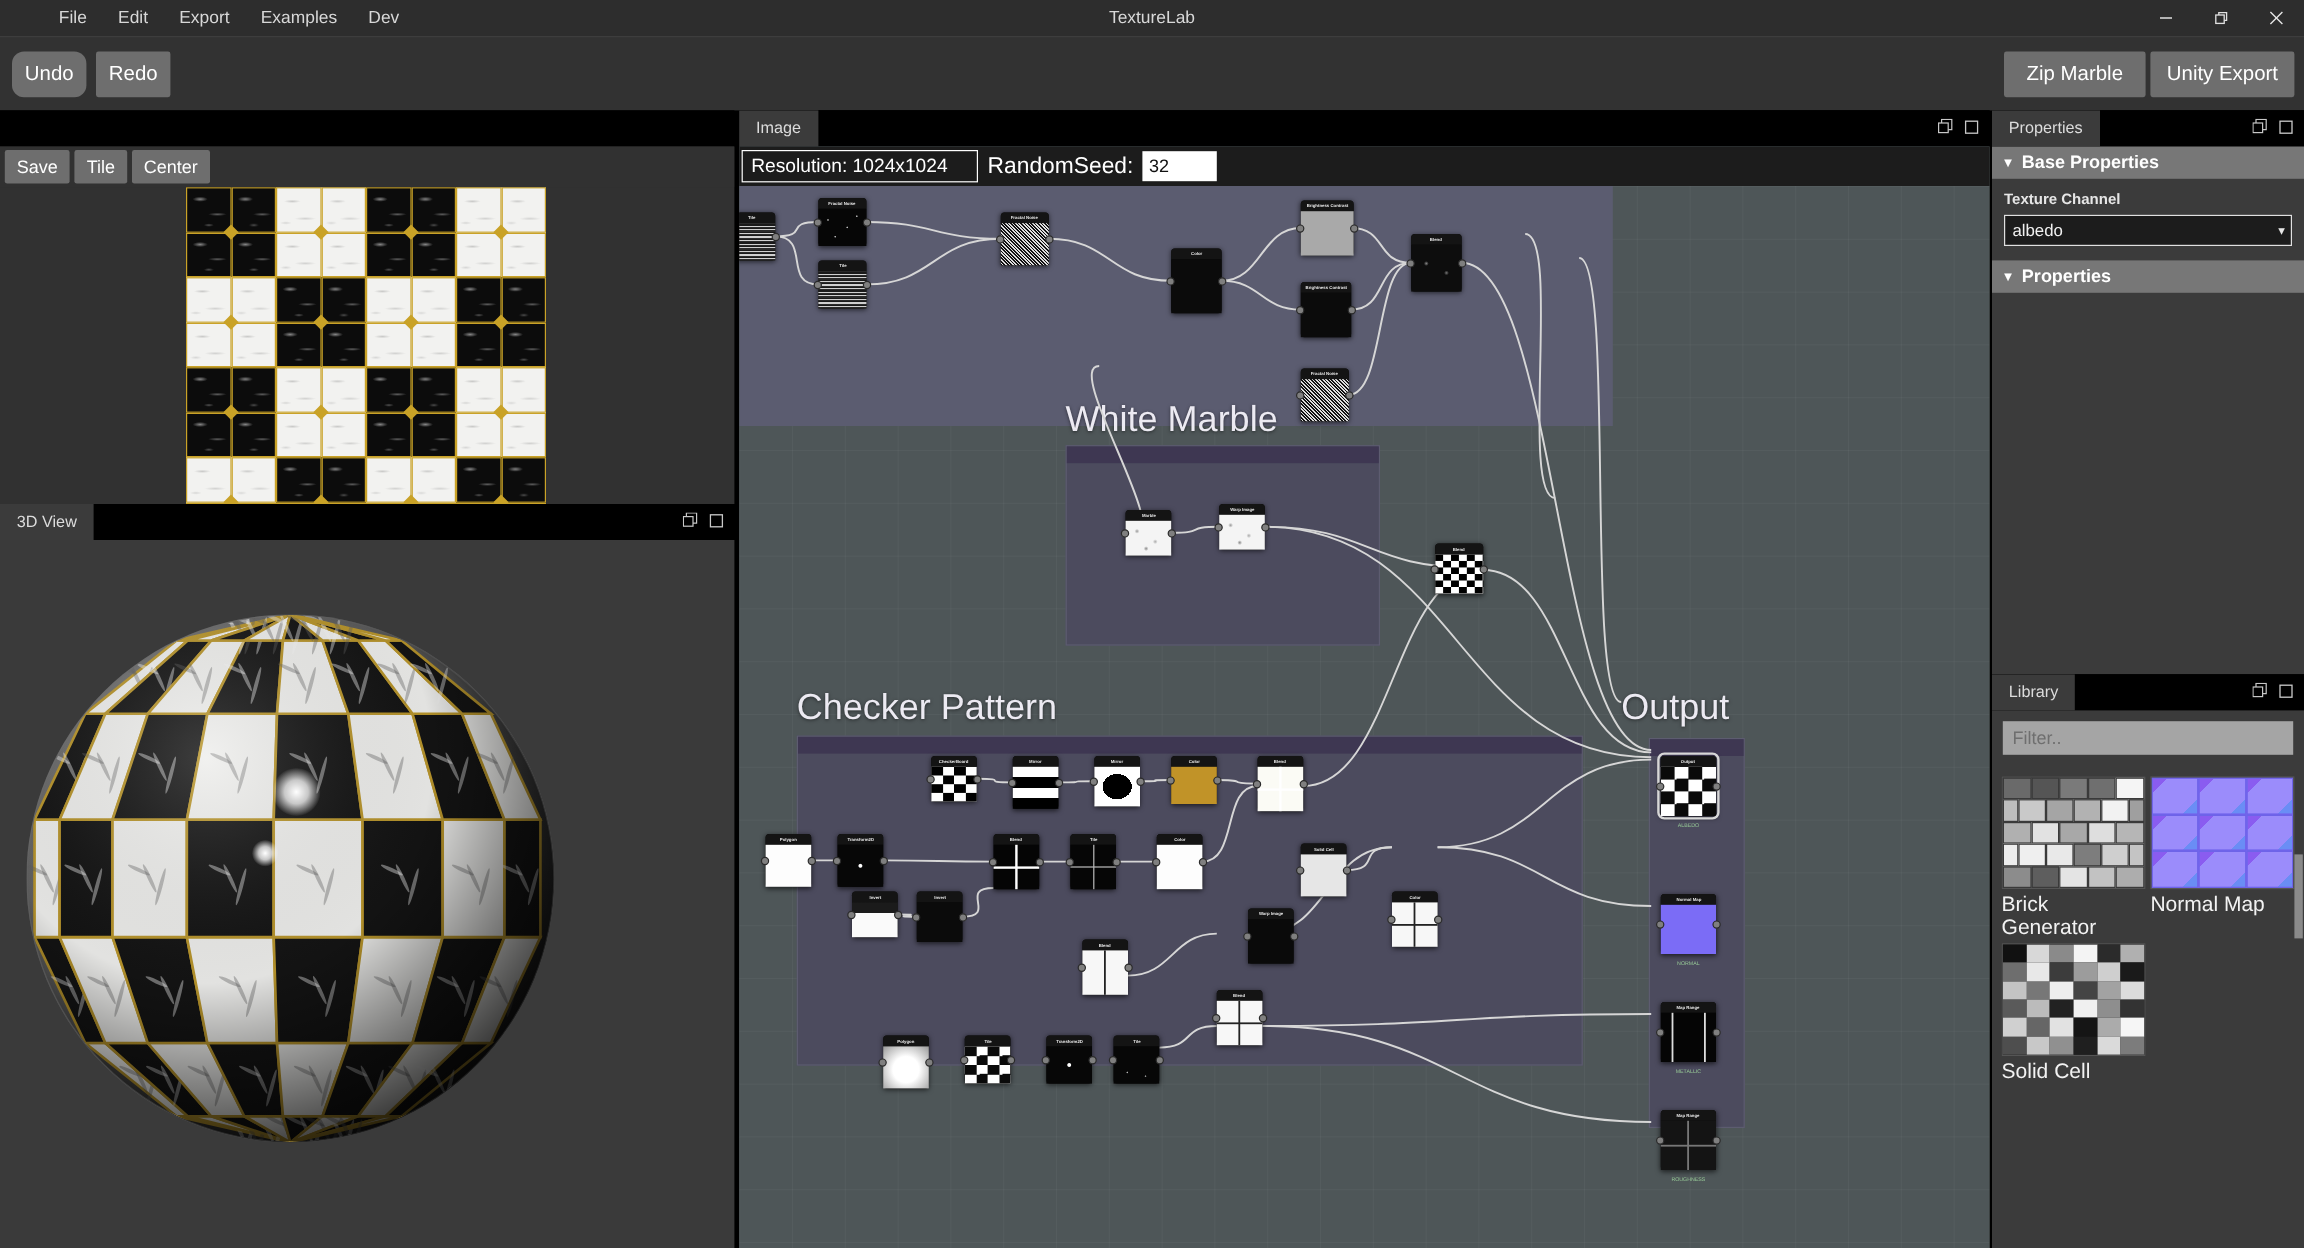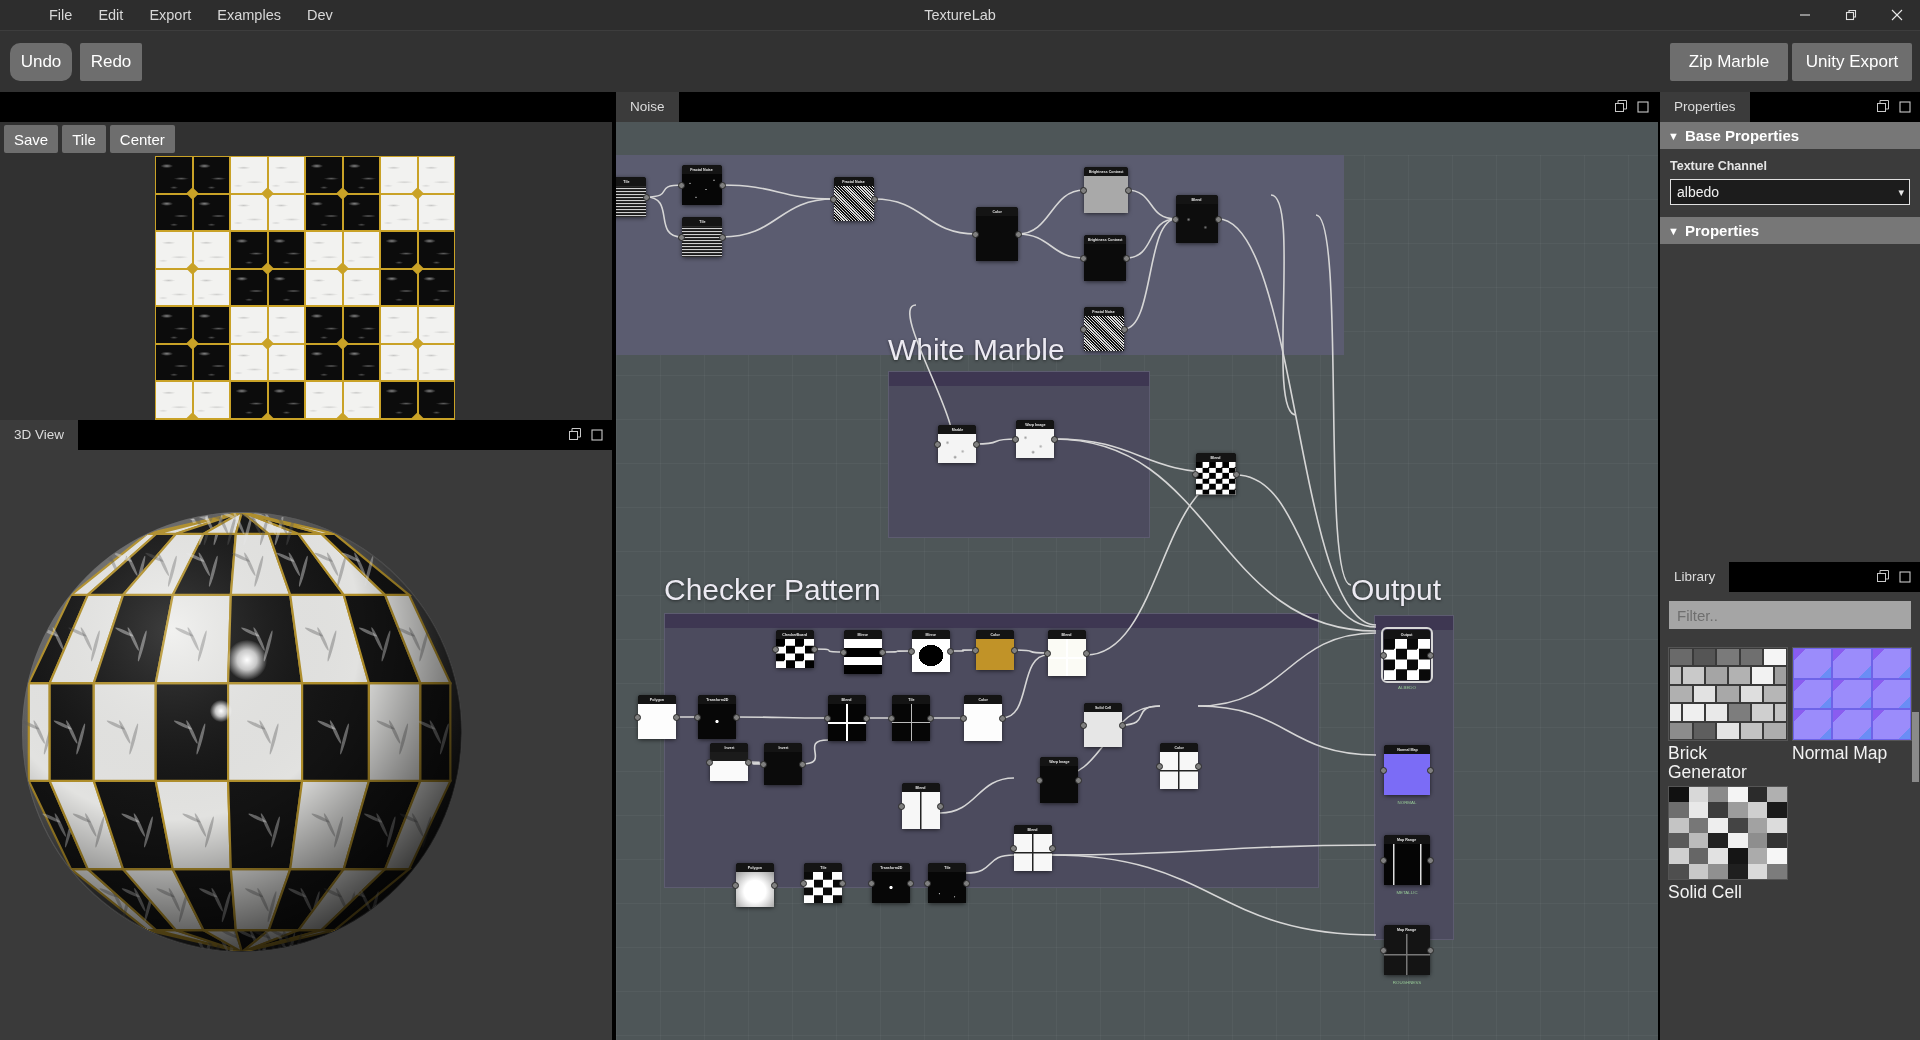--- a/index.html
+++ b/index.html
@@ -708,21 +708,21 @@
             <circle cx="220" cy="220" r="219" fill="url(#shade)"></circle>
           </svg>
           <div class="sph-spec" style="left: 205px; top: 128px; width: 40px; height: 40px;"></div>
           <div class="sph-spec" style="left: 188px; top: 188px; width: 22px; height: 22px;"></div>
         </div>
     </div>
   </div>
 
   <div class="panel" id="editor">
     <div class="panel-head">
-      <div class="panel-tab active">Noise</div>
+      <div class="panel-tab active">Image</div>
       <div class="dockicons">
         <span class="dockicon">
           <svg width="13" height="13" viewBox="0 0 13 13">
             <rect x="0.5" y="3.5" width="8" height="8" fill="none" stroke="#c8c8c8" stroke-width="1"></rect>
             <path d="M3 3.5V0.5H11.5V9H8.5" fill="none" stroke="#c8c8c8" stroke-width="1"></path>
           </svg>
         </span>
         <span class="dockicon">
           <svg width="12" height="12" viewBox="0 0 12 12">
               <rect x="1" y="1" width="10" height="10" fill="none" stroke="#c8c8c8" stroke-width="1.1"></rect>
@@ -1078,20 +1078,25 @@
           <div class="node" style="left: 768px; top: 770px; width: 46px; height: 50px;">
             <div class="nhead">
               <div class="ntitle">Map Range</div>
             </div>
             <div class="nbody" style="height: 41px; background: linear-gradient(rgb(119, 119, 119), rgb(119, 119, 119)) center center / 1.5px 100% no-repeat, linear-gradient(rgb(119, 119, 119), rgb(119, 119, 119)) center center / 100% 1.5px no-repeat, rgb(20, 20, 20);"></div>
             <div class="port" style="left: -4px; top: 22px;"></div>
             <div class="port" style="right: -4px; top: 22px;"></div>
             <div class="nfoot">ROUGHNESS</div>
           </div>
         </div>
+      <div class="graph-toolbar">
+        <select class="gt-sel" id="res-select"><option>Resolution: 256x256</option><option>Resolution: 512x512</option><option selected="">Resolution: 1024x1024</option><option>Resolution: 2048x2048</option></select>
+        <span class="gt-label">RandomSeed:</span>
+        <input class="gt-input" value="32" style="">
+      </div>
     </div>
   </div>
 
   <div class="panel" id="props">
     <div class="panel-head">
       <div class="panel-tab active">Properties</div>
       <div class="dockicons">
         <span class="dockicon">
           <svg width="13" height="13" viewBox="0 0 13 13">
             <rect x="0.5" y="3.5" width="8" height="8" fill="none" stroke="#c8c8c8" stroke-width="1"></rect>

